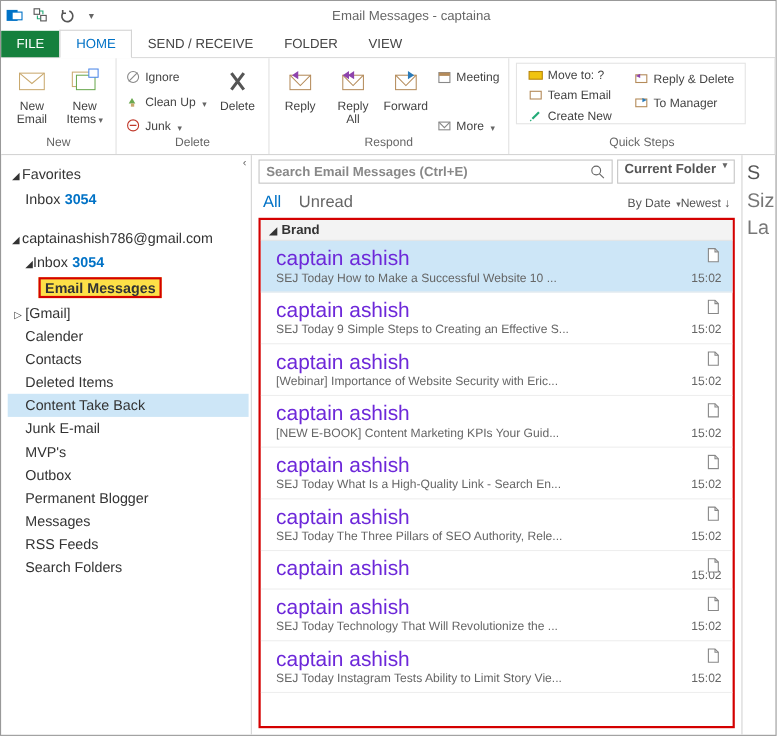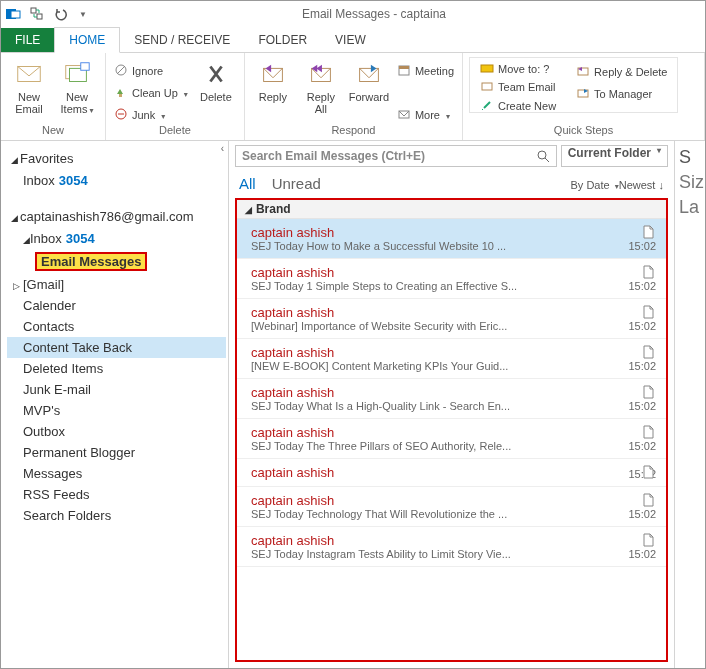--- a/index.html
+++ b/index.html
@@ -49,21 +49,21 @@
 .scopebox { border: 1px solid #c5c5c5; height: 22px; padding: 0 6px; display: flex; color: #555; font-size: 12px; gap:4px;}
 .filterrow { display: flex; padding: 4px 10px 6px; align-items: baseline; }
 .filterrow .f { font-size: 15px; color: #0072c6; margin-right: 16px; cursor: pointer; }
 .filterrow .f.inactive { color: #666; }
 .filterrow .sorts { margin-left: auto; font-size: 11px; color: #555; display:flex; gap:0;}
 .redframe { border: 2px solid #d40000; margin: 0 6px 6px 6px; flex: 1; overflow: hidden; }
 .grouphdr { background: #f3f3f3; padding: 2px 8px; font-size: 12px; font-weight: bold; color: #333; border-bottom:1px solid #e4e4e4;}
 .grouphdr .tri { font-size: 9px; margin-right: 4px;}
 .msg { padding: 6px 10px 6px 14px; border-bottom: 1px solid #eee; cursor: pointer; position:relative;}
 .msg.sel { background: #cde6f7; }
-.msg .from { font-size: 13px; color: #b91c1c; }
+.msg .from { font-size: 19px; color: #6d28d9; }
 .msg .subj { font-size: 11px; color: #666; white-space: nowrap; overflow: hidden; text-overflow: ellipsis; padding-right: 46px;}
 .msg .time { position: absolute; right: 10px; bottom: 6px; font-size: 11px; color: #666; }
 .msg .docicon { position: absolute; right: 12px; top: 6px; }
 
 .readpane { width: 30px; padding: 6px 4px; color: #777; }
 .readpane div { font-size: 18px; margin-bottom: 4px;}
 
 svg { display: block; }
 .chev { font-size: 8px; color:#666; margin-left:2px;}
 </style>
@@ -270,22 +270,22 @@
     <div class="navhdr"><span class="tri">◢</span><span>Favorites</span></div>
     <div class="navitem"><span>Inbox</span><span class="count">3054</span></div>
     <div style="height:14px"></div>
     <div class="navhdr"><span class="tri">◢</span><span>captainashish786@gmail.com</span></div>
     <div class="navitem"><span class="tri" style="font-size:9px">◢</span><span>Inbox</span><span class="count">3054</span></div>
     <div class="navitem sub"><span class="redbox">Email Messages</span></div>
     <div id="folderlist">
         <div class="navitem" style="padding-left: 6px;"><span style="font-size:9px;display:inline-block;width:10px">▷</span>[Gmail]</div>
         <div class="navitem">Calender</div>
         <div class="navitem">Contacts</div>
+        <div class="navitem">Deleted Items</div>
         <div class="navitem selhl">Content Take Back</div>
-        <div class="navitem">Deleted Items</div>
         <div class="navitem">Junk E-mail</div>
         <div class="navitem">MVP's</div>
         <div class="navitem">Outbox</div>
         <div class="navitem">Permanent Blogger</div>
         <div class="navitem">Messages</div>
         <div class="navitem">RSS Feeds</div>
         <div class="navitem">Search Folders</div>
       </div>
   </div>
 
@@ -322,21 +322,21 @@
             <div class="time">15:02</div>
             <div class="docicon">
               <svg width="12" height="14" viewBox="0 0 12 14">
                 <path d="M2 1 L8 1 L11 4 L11 13 L2 13 Z" fill="#fff" stroke="#888"></path>
                 <path d="M8 1 L8 4 L11 4" fill="none" stroke="#888"></path>
               </svg>
             </div>
           </div>
           <div class="msg">
             <div class="from">captain ashish</div>
-            <div class="subj">SEJ Today  1 Simple Steps to Creating an Effective S...</div>
+            <div class="subj">SEJ Today  9 Simple Steps to Creating an Effective S...</div>
             <div class="time">15:02</div>
             <div class="docicon">
               <svg width="12" height="14" viewBox="0 0 12 14">
                 <path d="M2 1 L8 1 L11 4 L11 13 L2 13 Z" fill="#fff" stroke="#888"></path>
                 <path d="M8 1 L8 4 L11 4" fill="none" stroke="#888"></path>
               </svg>
             </div>
           </div>
           <div class="msg">
             <div class="from">captain ashish</div>

